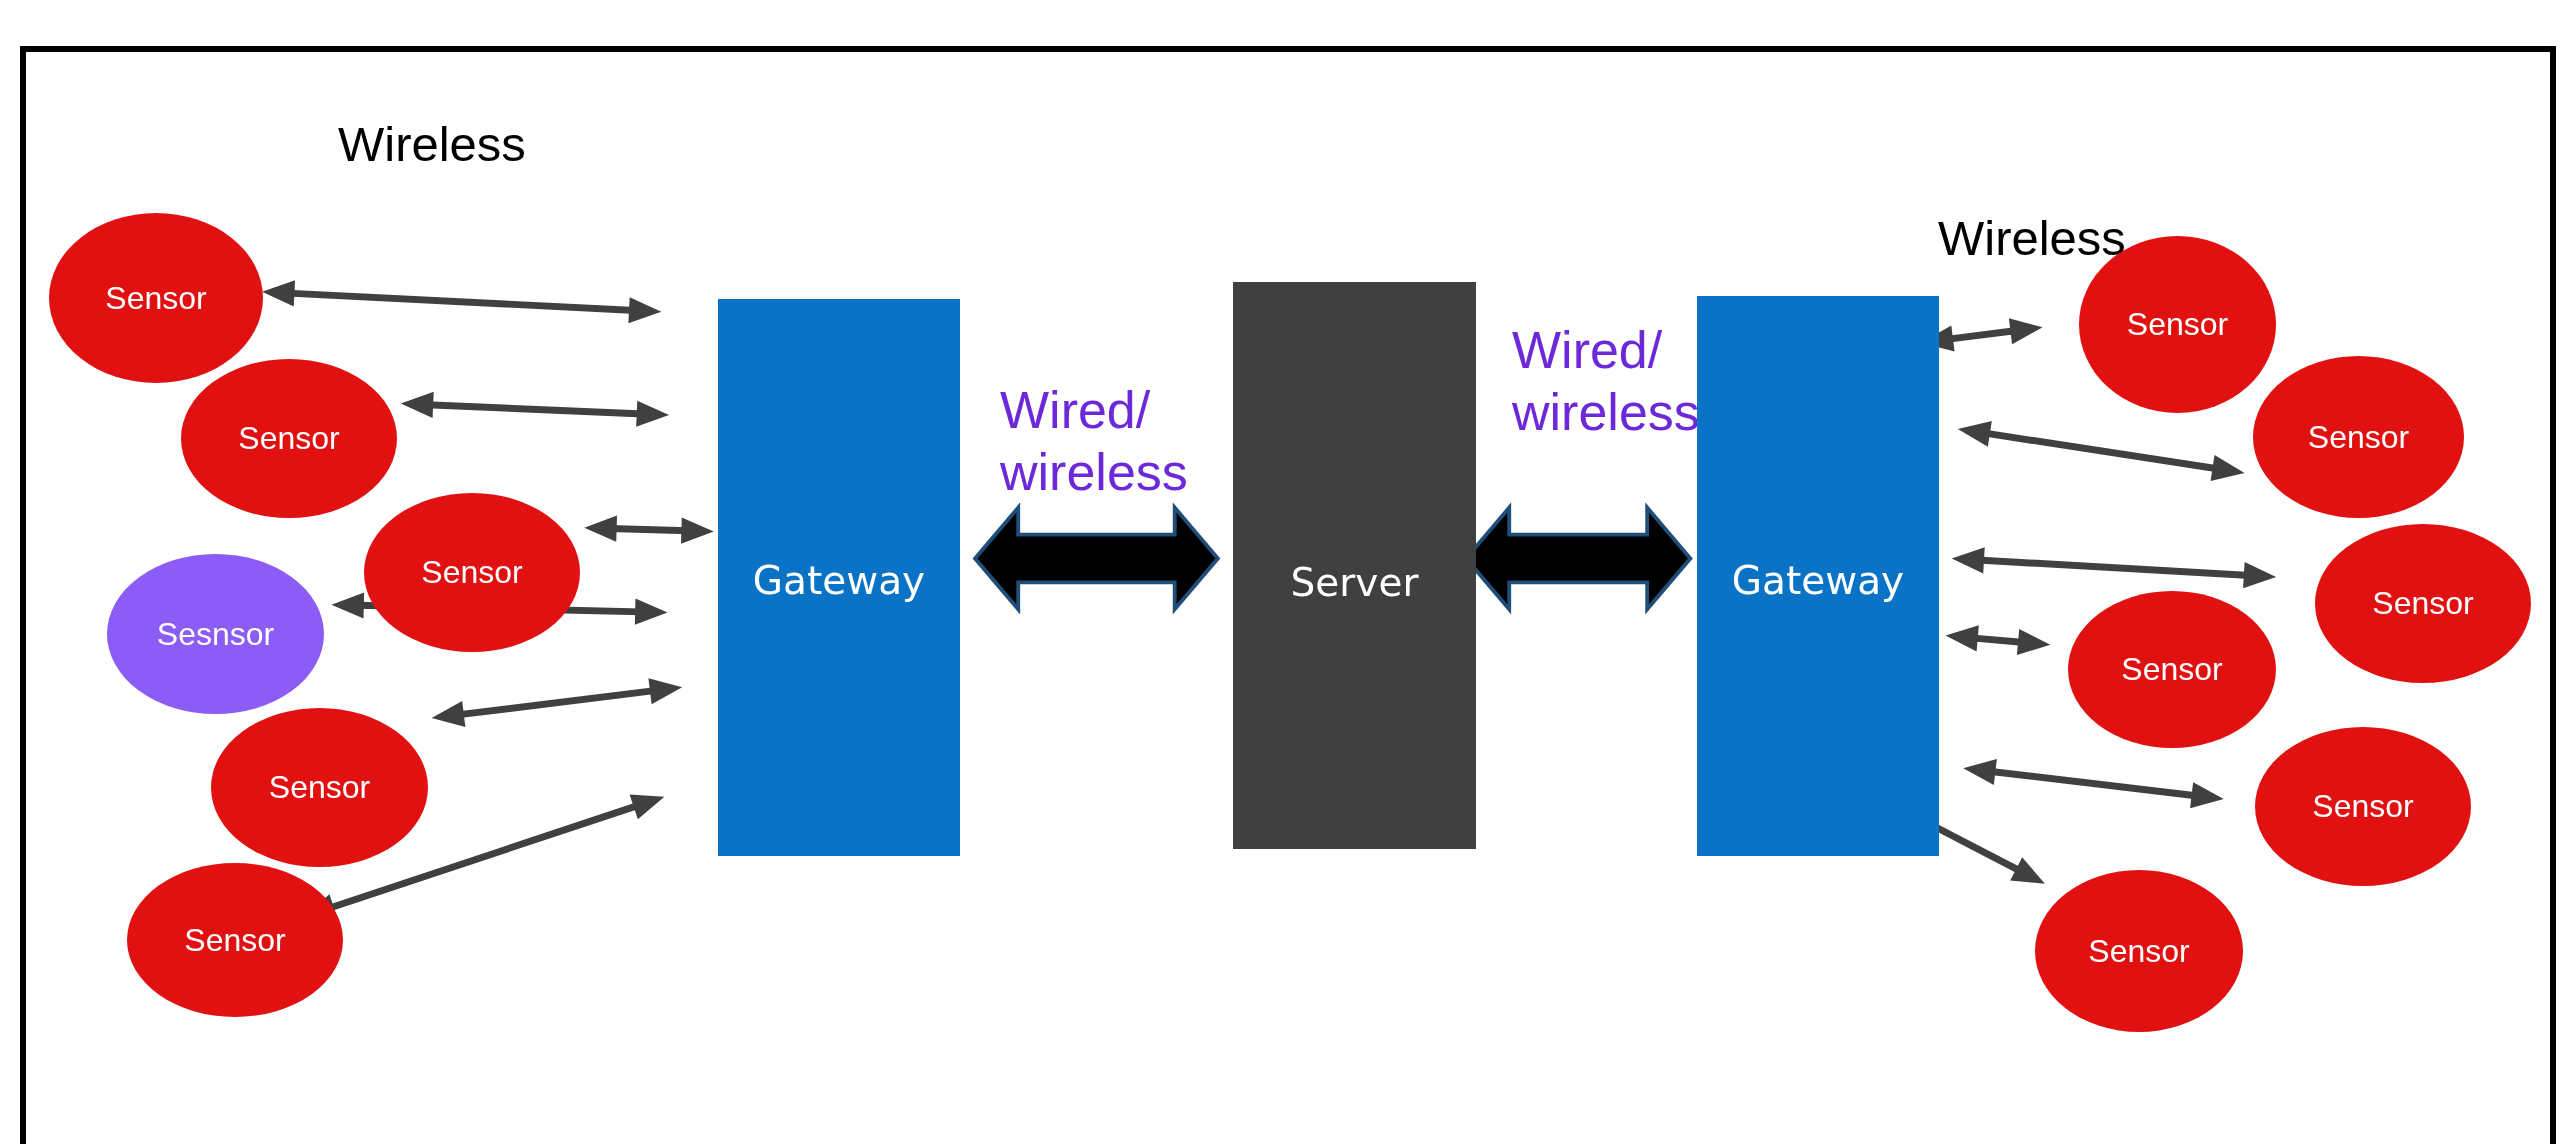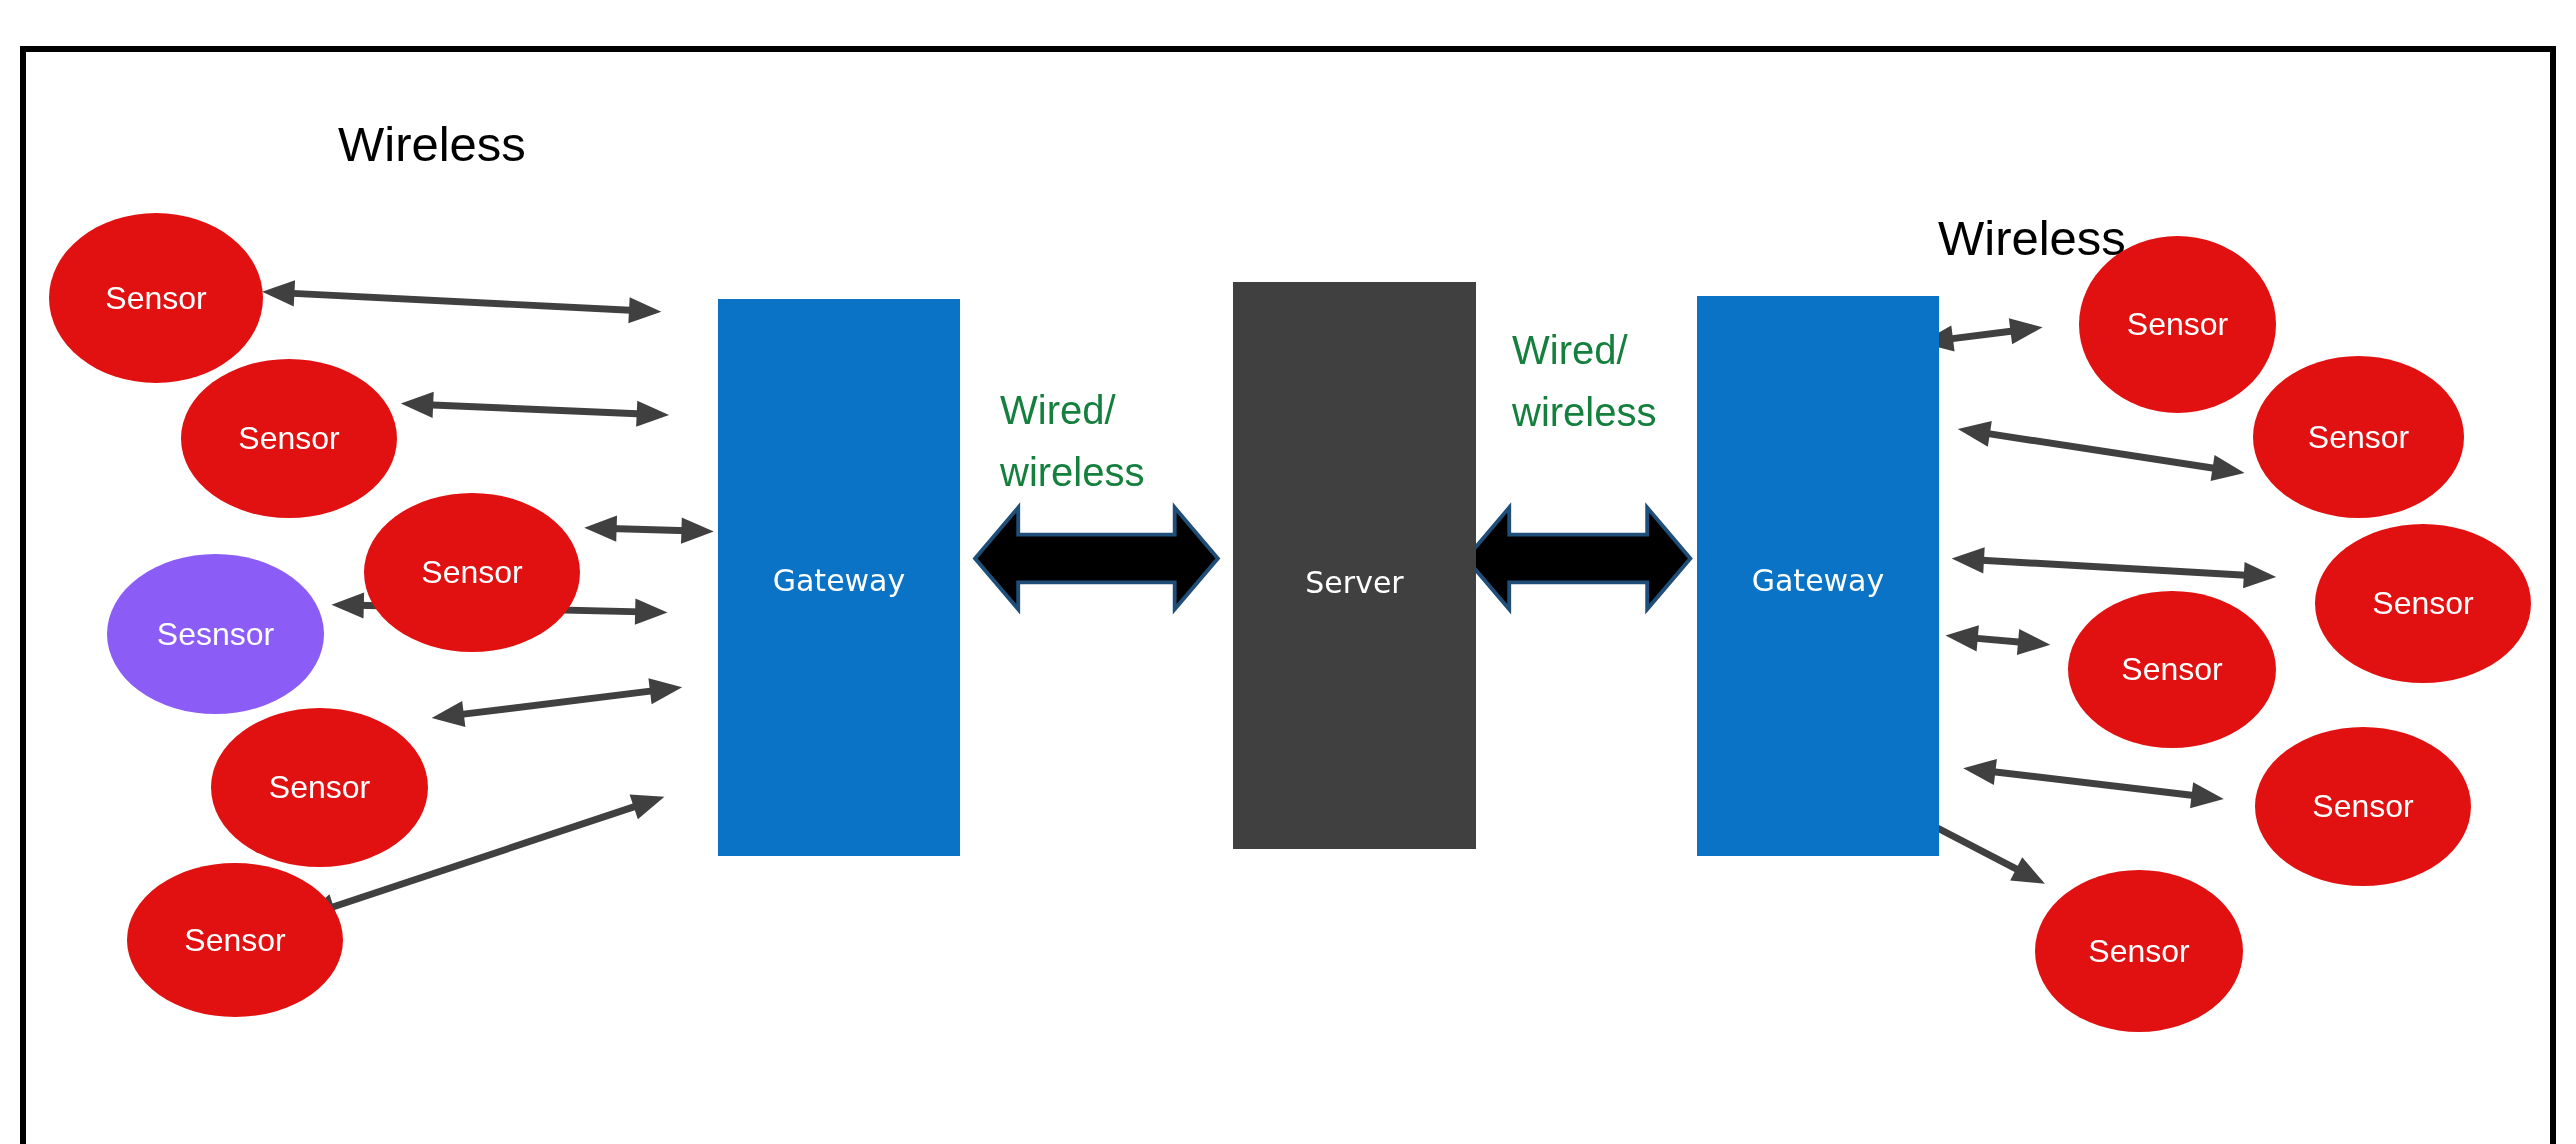--- a/index.html
+++ b/index.html
@@ -2,25 +2,25 @@
 <html style="font-size:12.3px"><head>
 <meta charset="utf-8">
 <style>
   html,body{margin:0;padding:0;background:#fff;}
   #canvas{position:relative;width:2576px;height:1145px;background:#fff;overflow:hidden;
           font-family:"Liberation Sans",sans-serif;margin-top:28px;}
   #frame{position:absolute;box-sizing:border-box;border:6.2px solid #000;background:transparent;}
   #arrows-svg{position:absolute;left:0;top:0;width:2576px;height:1145px;}
   .box{position:absolute;}
   .box-label{position:absolute;left:0;right:0;text-align:center;color:#fff;
-             font-family:"DejaVu Sans",sans-serif;font-size:30px;line-height:55px;}
+             font-family:"DejaVu Sans",sans-serif;font-size:39px;line-height:55px;}
   .sensor{position:absolute;border-radius:50%;display:flex;align-items:center;justify-content:center;}
   .sensor-label{color:#fff;font-size:32px;font-family:"Liberation Sans",sans-serif;}
   .title-label{position:absolute;color:#000;font-size:49px;line-height:1.05;white-space:nowrap;}
-  .link-label{position:absolute;color:#15803d;font-size:40px;line-height:62px;white-space:nowrap;}
+  .link-label{position:absolute;color:#6d28d9;font-size:52px;line-height:62px;white-space:nowrap;}
 </style>
 </head>
 <body>
 
 <div id="canvas">
 
   <div id="frame" style="left: 20px; top: 17.7px; width: 2536px; height: 1109px; border-color: rgb(0, 0, 0);"></div>
 
   <svg id="arrows-svg" viewBox="0 0 3342 1485" xmlns="http://www.w3.org/2000/svg">
       <polygon points="1265,688 1321,622 1321,657 1524,657 1524,622 1580,688 1524,754 1524,719 1321,719 1321,754" fill="#000000" stroke="#1F4E79" stroke-width="5" stroke-linejoin="miter"></polygon>

